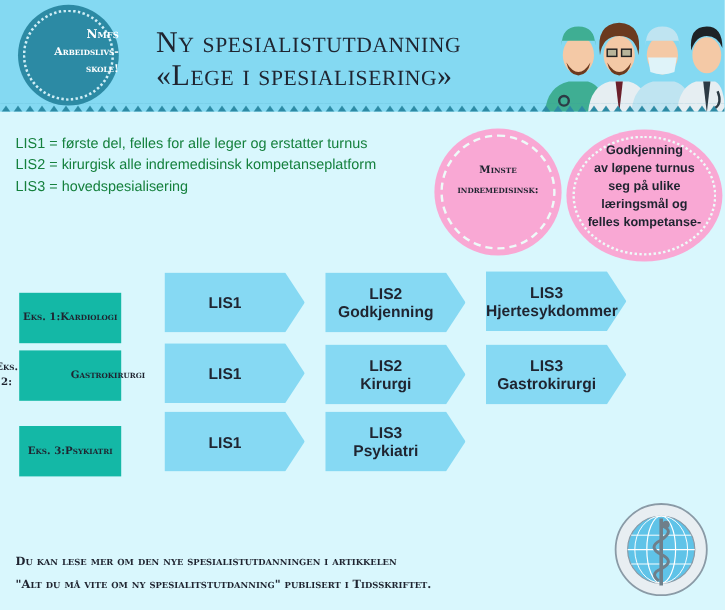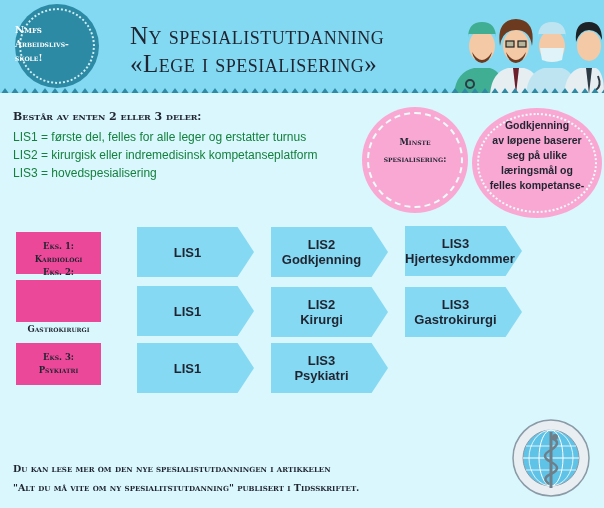--- a/index.html
+++ b/index.html
@@ -4,40 +4,40 @@
 <style>
   * { box-sizing: border-box; margin: 0; padding: 0; }
   html, body { width: 604px; height: 508px; overflow: hidden; }
   body { background: #d9f7fd; font-family: "Liberation Sans", sans-serif; position: relative; }
 
   .header { position: absolute; left: 0; top: 0; width: 604px; height: 93px; background: #84d9f2; overflow: hidden; }
   .zigzag { position: absolute; left: 0; top: 86px; width: 604px; height: 9px; }
 
   .badge { position: absolute; left: 15px; top: 4px; width: 84px; height: 84px; border-radius: 50%; background: #2c8aa4; }
   .badge::after { content: ""; position: absolute; left: 4px; top: 4px; right: 4px; bottom: 4px; border-radius: 50%; border: 2px dotted #cfeef6; }
-  .badge-text { position: absolute; left: 0; top: 19px; width: 84px; text-align: left; color: #ffffff; font-family: "DejaVu Serif", serif; font-weight: bold; font-size: 9px; line-height: 14px; font-variant: small-caps; z-index: 2; }
+  .badge-text { position: absolute; left: 0; top: 19px; width: 84px; text-align: right; color: #ffffff; font-family: "DejaVu Serif", serif; font-weight: bold; font-size: 9px; line-height: 14px; font-variant: small-caps; z-index: 2; }
   .badge-text .l1 { font-size: 10px; }
 
   .title { position: absolute; left: 130px; top: 22px; width: 320px; text-align: left; color: #1f2430; font-family: "Liberation Serif", serif; font-size: 25px; line-height: 28px; font-variant: small-caps; letter-spacing: 0.5px; }
 
   .doctors { position: absolute; left: 452px; top: 16px; width: 152px; height: 78px; }
 
   .intro { position: absolute; left: 13px; top: 110px; width: 345px; }
   .intro-heading { font-family: "DejaVu Serif", serif; font-weight: bold; font-size: 11px; color: #1f2430; font-variant: small-caps; margin-bottom: 5px; }
   .intro-line { font-size: 12px; color: #15803d; line-height: 18px; }
 
   .circle { position: absolute; border-radius: 50%; background: #f9a8d4; }
   .circle::after { content: ""; position: absolute; left: 5px; top: 5px; right: 5px; bottom: 5px; border-radius: 50%; border: 2px dashed #eefbf9; }
   .circle-min { left: 362px; top: 107px; width: 106px; height: 106px; }
   .circle-min .txt { position: absolute; left: 0; top: 27px; width: 106px; text-align: center; font-family: "DejaVu Serif", serif; font-weight: bold; font-size: 8.5px; color: #1f2430; line-height: 17px; font-variant: small-caps; z-index: 2; }
   .circle-god { left: 472px; top: 108px; width: 130px; height: 110px; border-radius: 50%; }
   .circle-god::after { border-style: dotted; }
   .circle-god .txt { position: absolute; left: 0; top: 10px; width: 130px; text-align: center; font-weight: bold; font-size: 10.5px; color: #1f2430; line-height: 15px; z-index: 2; }
 
-  .example { position: absolute; left: 16px; width: 85px; height: 42px; background: #ec4899; display: flex; flex-direction: column; justify-content: center; align-items: center; text-align: center; font-family: "DejaVu Serif", serif; font-weight: bold; font-size: 8.5px; line-height: 13px; color: #1f2430; font-variant: small-caps; }
+  .example { position: absolute; left: 16px; width: 85px; height: 42px; background: #14b8a6; display: flex; flex-direction: row; justify-content: center; align-items: center; text-align: center; font-family: "DejaVu Serif", serif; font-weight: bold; font-size: 8.5px; line-height: 13px; color: #1f2430; font-variant: small-caps; margin-top: 12px; }
 
   .arrow { position: absolute; width: 117px; height: 50px; background: #86d9f3; clip-path: polygon(0 0, 86% 0, 100% 50%, 86% 100%, 0 100%); display: flex; flex-direction: column; justify-content: center; padding-right: 16px; text-align: center; color: #1f2430; font-weight: bold; font-size: 13px; line-height: 15px; }
 
   .footer-text { position: absolute; left: 13px; top: 459px; width: 480px; font-family: "DejaVu Serif", serif; font-weight: bold; font-size: 9.5px; line-height: 19px; color: #1f2430; font-variant: small-caps; }
 
   .logo { position: absolute; left: 511px; top: 418px; width: 80px; height: 80px; }
 </style>
 </head>
 <body>
 
@@ -87,37 +87,36 @@
     <defs>
       <pattern id="zz" width="10" height="9" patternUnits="userSpaceOnUse">
         <path d="M0 9 L5 2 L10 9Z" fill="#2c8aa4"></path>
       </pattern>
     </defs>
     <rect x="0" y="0" width="604" height="9" fill="url(#zz)"></rect>
   </svg>
 </div>
 
 <div class="intro">
-  <div class="intro-heading">Består av enten 2 eller 3 deler:</div>
   <div class="intro-line">LIS1 = første del, felles for alle leger og erstatter turnus</div>
-  <div class="intro-line">LIS2 = kirurgisk eller indremedisinsk kompetanseplatform</div>
+  <div class="intro-line">LIS2 = kirurgisk alle indremedisinsk kompetanseplatform</div>
   <div class="intro-line">LIS3 = hovedspesialisering</div>
 </div>
 
 <div class="circle circle-min">
   <div class="txt">
     <div>Minste</div>
-    <div>spesialisering:</div>
+    <div>indremedisinsk:</div>
   </div>
 </div>
 
 <div class="circle circle-god">
   <div class="txt">
     <div>Godkjenning</div>
-    <div>av løpene baserer</div>
+    <div>av løpene turnus</div>
     <div>seg på ulike</div>
     <div>læringsmål og</div>
     <div>felles kompetanse-</div>
   </div>
 </div>
 
 <div class="example" style="top:232px;">
   <div>Eks. 1:</div>
   <div>Kardiologi</div>
 </div>

